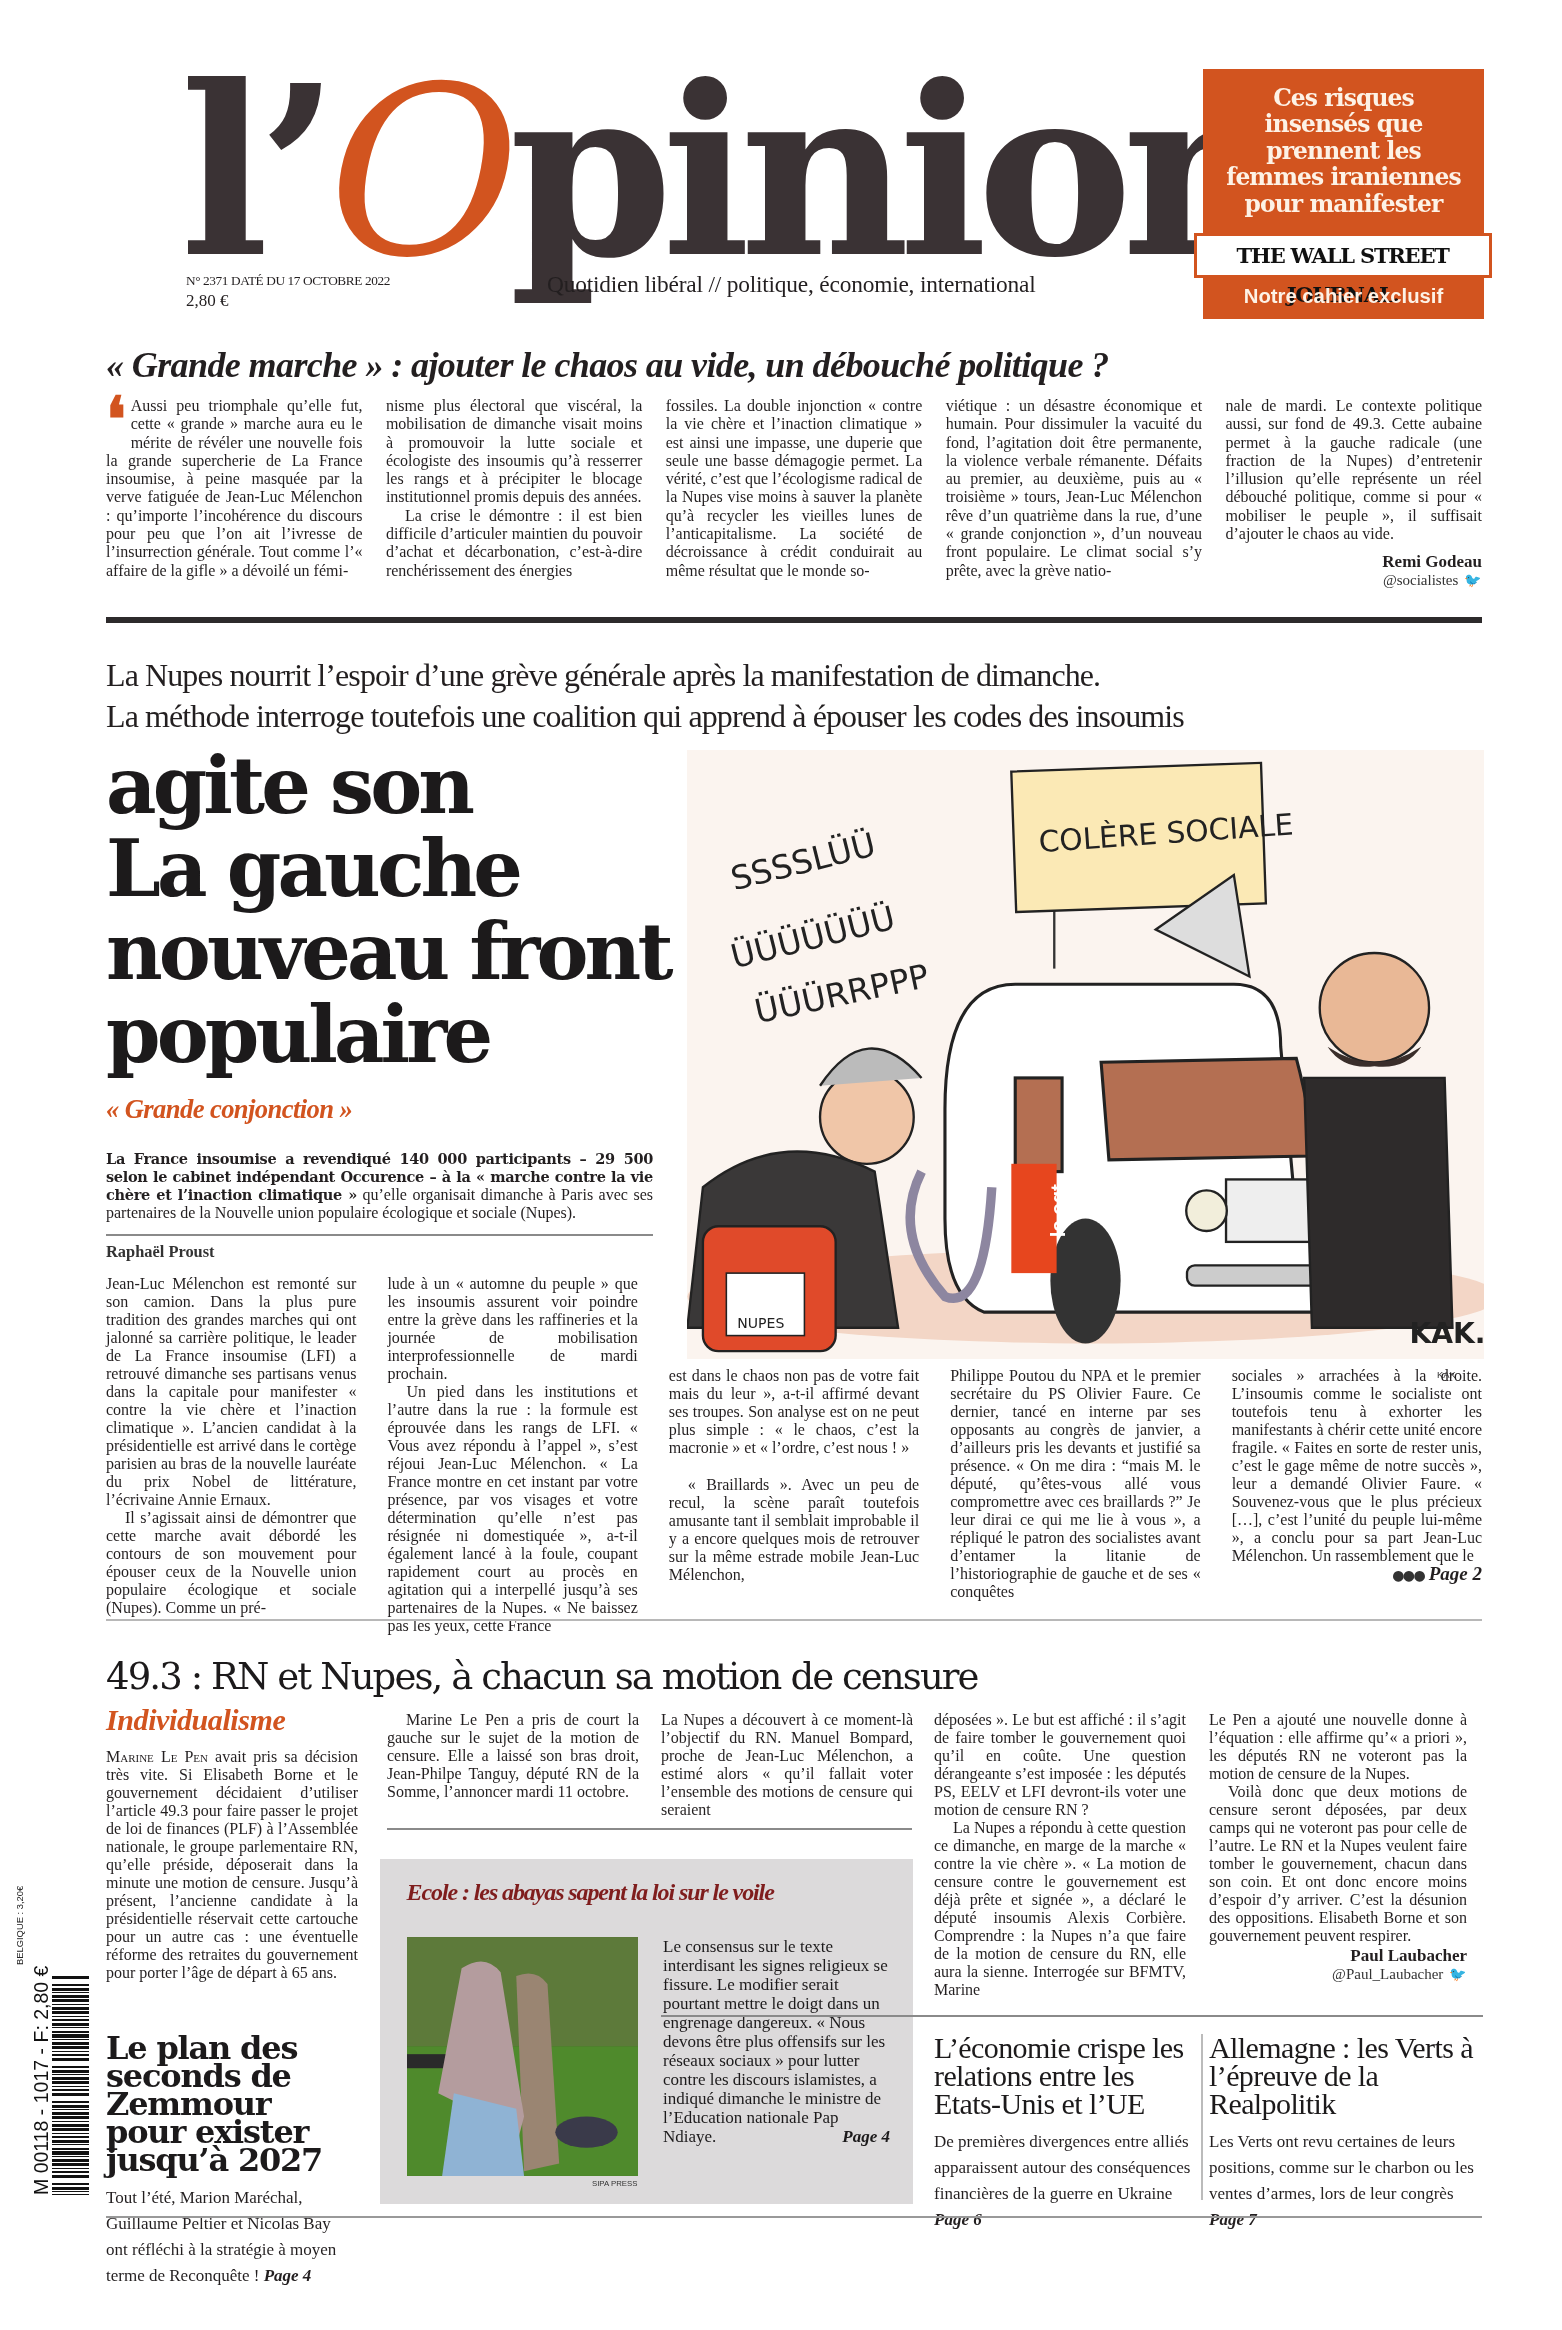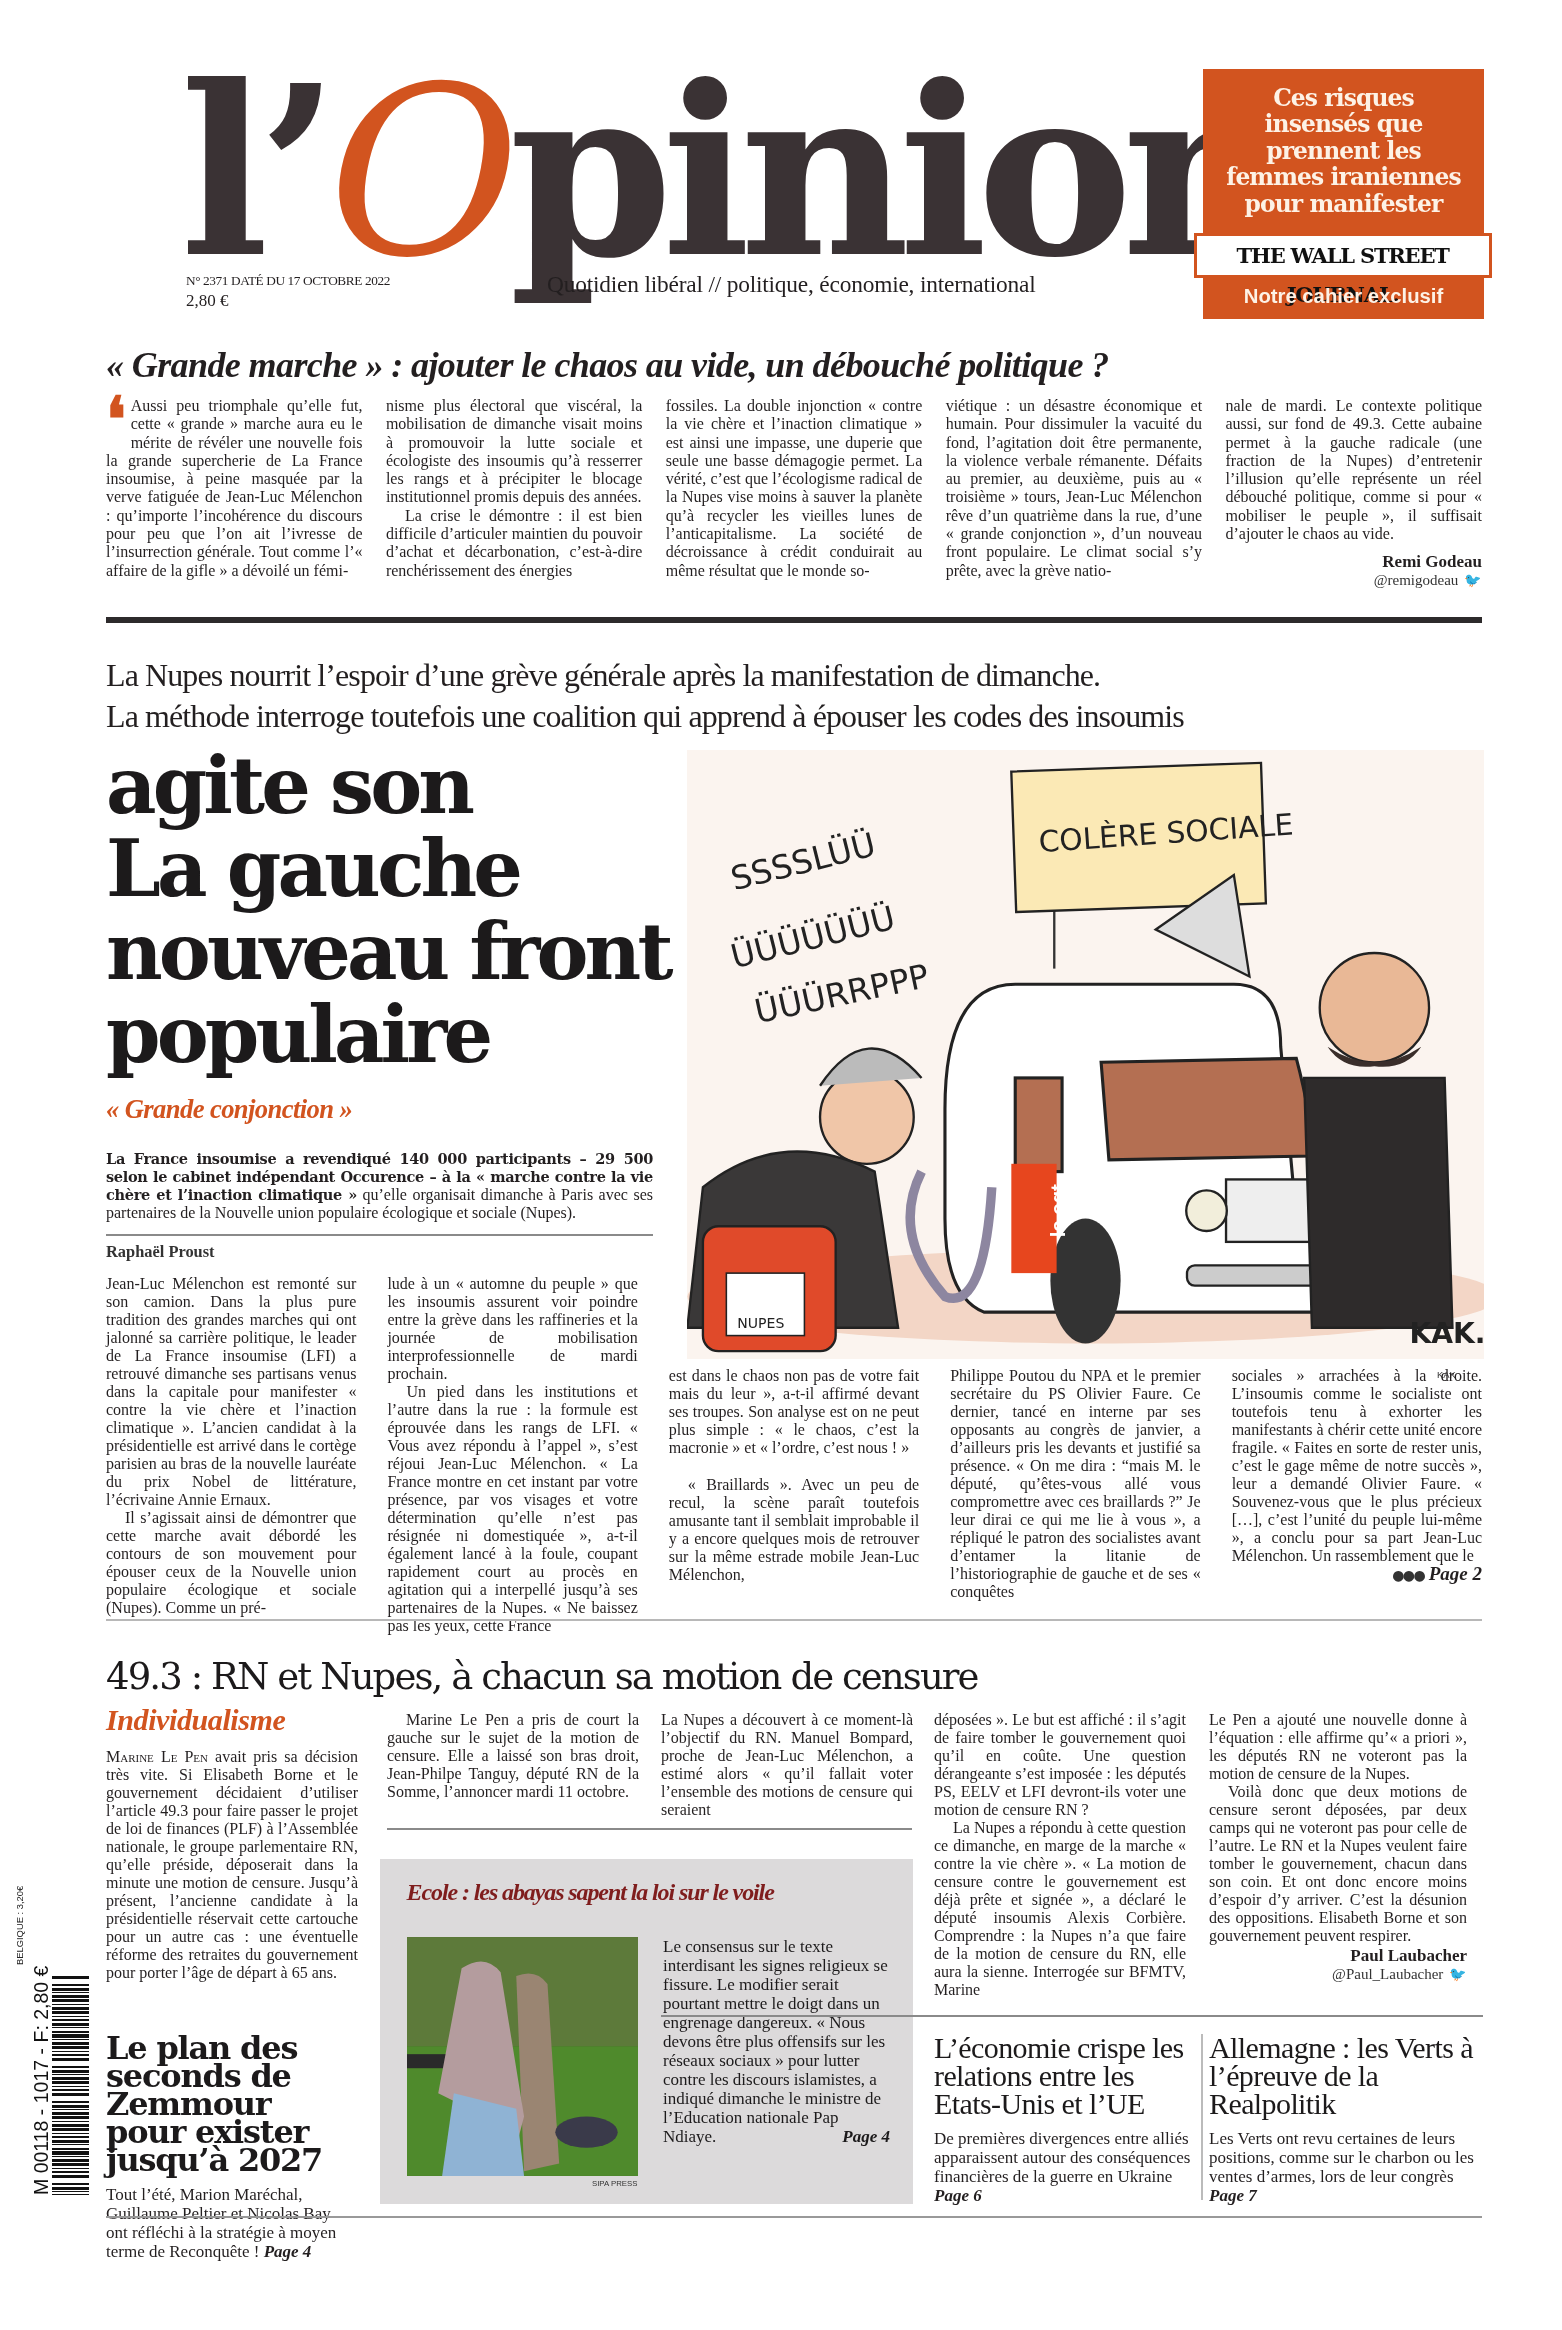--- a/index.html
+++ b/index.html
@@ -71,21 +71,21 @@
   .gb-text .page-ref { margin-top: -19px; font-size: 17px; }
 
   
   .rule4 { left: 661px; top: 2015px; width: 822px; height: 1.6px; background: #8a8a8a; }
   .bottom-a { left: 106px; top: 2034px; width: 250px; }
   .bottom-b { left: 934px; top: 2034px; width: 258px; }
   .bottom-c { left: 1209px; top: 2034px; width: 273px; }
   .vsep { left: 1201px; top: 2034px; width: 1.6px; height: 166px; background: #bbb; }
   .b-hl { font-family: "DejaVu Serif", serif; font-weight: bold; font-size: 32px; line-height: 28px; letter-spacing: -1.2px; color: #1c1a1b; }
   .b-hl.narrow { font-weight: normal; font-family: "Liberation Serif", serif; font-size: 30px; line-height: 28px; letter-spacing: -0.6px; }
-  .b-text { margin-top: 11px; font-size: 17px; line-height: 19px; color: #231f20; }
+  .b-text { margin-top: 11px; font-size: 17px; line-height: 26px; color: #231f20; }
   .b-text i { font-weight: bold; }
   .bottomrule { left: 106px; top: 2216px; width: 1376px; height: 1.6px; background: #999; }
 
   
   .barcode-wrap { left: 9.4px; top: 1867px; width: 86px; height: 328px; }
   .belgique { position: absolute; left: 4.7px; top: 70px; transform: rotate(-90deg); transform-origin: left top; font-family: "Liberation Sans", sans-serif; font-size: 9.4px; color: #222; white-space: nowrap; top: 98px; }
   .bc-price { position: absolute; left: 20.3px; top: 328px; transform: rotate(-90deg); transform-origin: left top; font-family: "Liberation Sans", sans-serif; font-size: 19.5px; color: #111; white-space: nowrap; }
   .bc-bars { position: absolute; left: 43px; top: 109px; width: 37px; height: 219px; background: repeating-linear-gradient(180deg, #111 0 3.1px, #fff 3.1px 4.7px, #111 4.7px 5.5px, #fff 5.5px 7.8px, #111 7.8px 10.2px, #fff 10.2px 11.7px); }
 </style>
 </head>
@@ -119,21 +119,21 @@
   </div>
   <div class="col">
     <p>fossiles. La double injonction « contre la vie chère et l’inaction climatique » est ainsi une impasse, une duperie que seule une basse démagogie permet. La vérité, c’est que l’écologisme radical de la Nupes vise moins à sauver la planète qu’à recycler les vieilles lunes de l’anticapitalisme. La société de décroissance à crédit conduirait au même résultat que le monde so-</p>
   </div>
   <div class="col">
     <p>viétique : un désastre économique et humain. Pour dissimuler la vacuité du fond, l’agitation doit être permanente, la violence verbale rémanente. Défaits au premier, au deuxième, puis au « troisième » tours, Jean-Luc Mélenchon rêve d’un quatrième dans la rue, d’une « grande conjonction », d’un nouveau front populaire. Le climat social s’y prête, avec la grève natio-</p>
   </div>
   <div class="col">
     <p>nale de mardi. Le contexte politique aussi, sur fond de 49.3. Cette aubaine permet à la gauche radicale (une fraction de la Nupes) d’entretenir l’illusion qu’elle représente un réel débouché politique, comme si pour « mobiliser le peuple », il suffisait d’ajouter le chaos au vide.</p>
     <div class="sig-name">Remi Godeau</div>
-    <div class="sig-handle"><span>@remigodeau</span><span class="tw">🐦</span></div>
+    <div class="sig-handle"><span>@socialistes</span><span class="tw">🐦</span></div>
   </div>
 </div>
 
 <div class="abs thickrule"></div>
 
 <div class="abs deck">
   <div>La Nupes nourrit l’espoir d’une grève générale après la manifestation de dimanche.</div>
   <div>La méthode interroge toutefois une coalition qui apprend à épouser les codes des insoumis</div>
 </div>
 <div class="abs main-hl">

